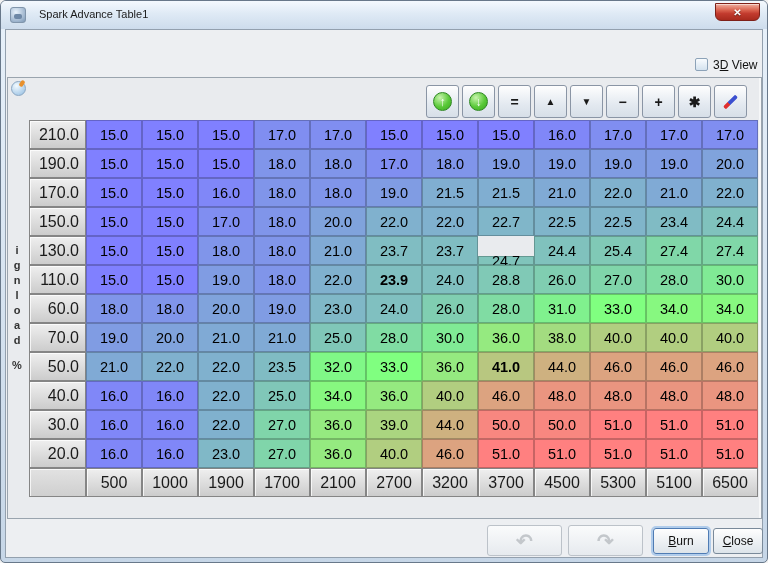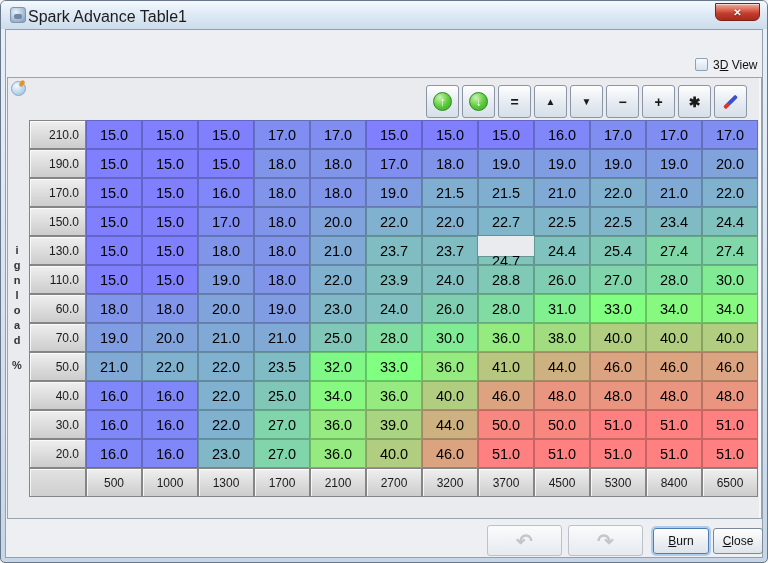--- a/index.html
+++ b/index.html
@@ -5,21 +5,21 @@
   html,body{margin:0;padding:0;background:#f2f2f2;font-family:"Liberation Sans", sans-serif;}
   .window{position:relative;width:768px;height:563px;border:1px solid #68788a;border-radius:6px 6px 5px 5px;
           background:linear-gradient(#e8f1fa,#c6d6e7);overflow:hidden;box-sizing:border-box;}
   
   .titlebar{position:absolute;left:0;top:0;right:0;height:28px;
             background:linear-gradient(#f4f9fe,#dfeaf5 45%,#cddcec);}
   .app-icon{position:absolute;left:9px;top:6px;width:16px;height:16px;border-radius:3px;
             background:radial-gradient(circle at 35% 30%,#e8f2fb,#9db4cd 70%,#7e98b4);
             border:1px solid #8095ab;box-sizing:border-box;}
   .app-icon::after{content:"";position:absolute;left:3px;top:6px;width:8px;height:5px;border-radius:2px;background:#6e88a6;}
-  .title-text{position:absolute;left:27px;top:7px;font-size:16px;color:#1c1c1c;}
+  .title-text{position:absolute;left:38px;top:7px;font-size:11px;color:#1c1c1c;}
   .win-close{position:absolute;top:2px;right:7px;width:45px;height:18px;border:1px solid #7e2018;
              border-radius:0 0 6px 6px;box-sizing:border-box;cursor:pointer;
              background:linear-gradient(#f0b0a0,#d8604c 40%,#c23b2e 60%,#a82a1e);
              box-shadow:inset 0 1px 0 rgba(255,255,255,.5);
              color:#fff;font-size:10px;font-weight:bold;display:flex;align-items:center;justify-content:center;
              text-shadow:0 1px 1px rgba(0,0,0,.5);padding:0;}
   
   .client{position:absolute;left:4px;right:4px;top:28px;bottom:4px;background:#edeff2;
           border:1px solid #93a0ae;box-sizing:border-box;}
   .menubar{position:absolute;left:5px;right:5px;top:29px;height:23px;
@@ -47,21 +47,21 @@
            background:radial-gradient(circle at 35% 28%,#c8f4ae,#59c938 55%,#3aa81e);
            color:#fff;font-size:12px;font-weight:bold;display:flex;align-items:center;justify-content:center;line-height:1;}
   .pencil{width:17px;height:4px;border-radius:1.5px;transform:rotate(-45deg);
           background:linear-gradient(90deg,#e03030 0 38%,#3b4fd0 38% 100%);}
   
   .grid{position:absolute;left:28px;top:119px;display:grid;grid-template-columns:57px repeat(12,56px);grid-auto-rows:29px;}
   .cell{box-sizing:border-box;border:1px solid;display:flex;align-items:center;justify-content:center;
         font-size:14.5px;color:#000;cursor:cell;}
   .hcell{box-sizing:border-box;background:linear-gradient(#efefef,#cccccc);border:1px solid #858585;
          box-shadow:inset 1px 1px 0 rgba(255,255,255,.75);display:flex;align-items:center;
-         font-size:12px;color:#1a1a1a;cursor:default;}
+         font-size:16px;color:#1a1a1a;cursor:default;}
   .row-header{justify-content:flex-end;padding-right:6px;}
   .col-header{justify-content:center;}
   .corner{background:linear-gradient(#e2e2e2,#cfcfcf);}
   .y-label{position:absolute;left:6px;top:119px;height:377px;width:20px;display:flex;align-items:center;justify-content:center;
            writing-mode:vertical-lr;text-orientation:upright;font-size:11px;font-weight:bold;color:#333;letter-spacing:3px;}
   .y-label .unit{margin-top:10px;}
   .x-label{position:absolute;left:85px;top:501px;width:672px;text-align:center;font-size:13px;color:#222;}
   
   .big-btn{position:absolute;top:524px;width:75px;height:31px;border:1px solid #bcc2c9;border-radius:3px;box-sizing:border-box;
            background:linear-gradient(#fafbfc,#e6eaee);display:flex;align-items:center;justify-content:center;padding:0;}
@@ -193,21 +193,21 @@
       <div class="cell" style="background: rgb(128, 194, 189); border-color: rgb(100, 151, 147);">24.4</div>
       <div class="cell" style="background: rgb(128, 201, 182); border-color: rgb(100, 157, 142);">25.4</div>
       <div class="cell" style="background: rgb(128, 215, 168); border-color: rgb(100, 168, 131);">27.4</div>
       <div class="cell" style="background: rgb(128, 215, 168); border-color: rgb(100, 168, 131);">27.4</div>
       <div class="hcell row-header">110.0</div>
       <div class="cell" style="background: rgb(128, 128, 255); border-color: rgb(100, 100, 199);">15.0</div>
       <div class="cell" style="background: rgb(128, 128, 255); border-color: rgb(100, 100, 199);">15.0</div>
       <div class="cell" style="background: rgb(128, 156, 227); border-color: rgb(100, 122, 177);">19.0</div>
       <div class="cell" style="background: rgb(128, 149, 234); border-color: rgb(100, 116, 183);">18.0</div>
       <div class="cell" style="background: rgb(128, 177, 206); border-color: rgb(100, 138, 161);">22.0</div>
-      <div class="cell" style="background: rgb(128, 191, 192); border-color: rgb(100, 149, 150);">23.9</div>
+      <div class="cell" style="background: rgb(128, 191, 192); border-color: rgb(100, 149, 150); font-weight: bold;">23.9</div>
       <div class="cell" style="background: rgb(128, 192, 192); border-color: rgb(100, 150, 150);">24.0</div>
       <div class="cell" style="background: rgb(128, 201, 182); border-color: rgb(100, 157, 142);">28.8</div>
       <div class="cell" style="background: rgb(128, 206, 177); border-color: rgb(100, 161, 138);">26.0</div>
       <div class="cell" style="background: rgb(128, 213, 170); border-color: rgb(100, 166, 133);">27.0</div>
       <div class="cell" style="background: rgb(128, 220, 163); border-color: rgb(100, 172, 127);">28.0</div>
       <div class="cell" style="background: rgb(128, 234, 149); border-color: rgb(100, 183, 116);">30.0</div>
       <div class="hcell row-header">60.0</div>
       <div class="cell" style="background: rgb(128, 149, 234); border-color: rgb(100, 116, 183);">18.0</div>
       <div class="cell" style="background: rgb(128, 149, 234); border-color: rgb(100, 116, 183);">18.0</div>
       <div class="cell" style="background: rgb(128, 163, 220); border-color: rgb(100, 127, 172);">20.0</div>
@@ -234,21 +234,21 @@
       <div class="cell" style="background: rgb(177, 206, 128); border-color: rgb(138, 161, 100);">40.0</div>
       <div class="cell" style="background: rgb(177, 206, 128); border-color: rgb(138, 161, 100);">40.0</div>
       <div class="hcell row-header">50.0</div>
       <div class="cell" style="background: rgb(128, 170, 213); border-color: rgb(100, 133, 166);">21.0</div>
       <div class="cell" style="background: rgb(128, 177, 206); border-color: rgb(100, 138, 161);">22.0</div>
       <div class="cell" style="background: rgb(128, 177, 206); border-color: rgb(100, 138, 161);">22.0</div>
       <div class="cell" style="background: rgb(128, 188, 195); border-color: rgb(100, 147, 152);">23.5</div>
       <div class="cell" style="background: rgb(128, 248, 135); border-color: rgb(100, 193, 105);">32.0</div>
       <div class="cell" style="background: rgb(128, 255, 128); border-color: rgb(100, 199, 100);">33.0</div>
       <div class="cell" style="background: rgb(149, 234, 128); border-color: rgb(116, 183, 100);">36.0</div>
-      <div class="cell" style="background: rgb(184, 199, 128); border-color: rgb(144, 155, 100);">41.0</div>
+      <div class="cell" style="background: rgb(184, 199, 128); border-color: rgb(144, 155, 100); font-weight: bold;">41.0</div>
       <div class="cell" style="background: rgb(206, 177, 128); border-color: rgb(161, 138, 100);">44.0</div>
       <div class="cell" style="background: rgb(220, 163, 128); border-color: rgb(172, 127, 100);">46.0</div>
       <div class="cell" style="background: rgb(220, 163, 128); border-color: rgb(172, 127, 100);">46.0</div>
       <div class="cell" style="background: rgb(220, 163, 128); border-color: rgb(172, 127, 100);">46.0</div>
       <div class="hcell row-header">40.0</div>
       <div class="cell" style="background: rgb(128, 135, 248); border-color: rgb(100, 105, 193);">16.0</div>
       <div class="cell" style="background: rgb(128, 135, 248); border-color: rgb(100, 105, 193);">16.0</div>
       <div class="cell" style="background: rgb(128, 177, 206); border-color: rgb(100, 138, 161);">22.0</div>
       <div class="cell" style="background: rgb(128, 199, 184); border-color: rgb(100, 155, 144);">25.0</div>
       <div class="cell" style="background: rgb(135, 248, 128); border-color: rgb(105, 193, 100);">34.0</div>
@@ -281,29 +281,29 @@
       <div class="cell" style="background: rgb(177, 206, 128); border-color: rgb(138, 161, 100);">40.0</div>
       <div class="cell" style="background: rgb(220, 163, 128); border-color: rgb(172, 127, 100);">46.0</div>
       <div class="cell" style="background: rgb(255, 128, 128); border-color: rgb(199, 100, 100);">51.0</div>
       <div class="cell" style="background: rgb(255, 128, 128); border-color: rgb(199, 100, 100);">51.0</div>
       <div class="cell" style="background: rgb(255, 128, 128); border-color: rgb(199, 100, 100);">51.0</div>
       <div class="cell" style="background: rgb(255, 128, 128); border-color: rgb(199, 100, 100);">51.0</div>
       <div class="cell" style="background: rgb(255, 128, 128); border-color: rgb(199, 100, 100);">51.0</div>
       <div class="hcell corner"></div>
       <div class="hcell col-header">500</div>
       <div class="hcell col-header">1000</div>
-      <div class="hcell col-header">1300</div>
+      <div class="hcell col-header">1900</div>
       <div class="hcell col-header">1700</div>
       <div class="hcell col-header">2100</div>
       <div class="hcell col-header">2700</div>
       <div class="hcell col-header">3200</div>
       <div class="hcell col-header">3700</div>
       <div class="hcell col-header">4500</div>
       <div class="hcell col-header">5300</div>
-      <div class="hcell col-header">8400</div>
+      <div class="hcell col-header">5100</div>
       <div class="hcell col-header">6500</div>
     </div>
 
 
   <button class="big-btn" style="left:486px;">
       <span class="arrow">↶</span>
     </button>
   <button class="big-btn" style="left:567px;">
       <span class="arrow">↷</span>
     </button>

